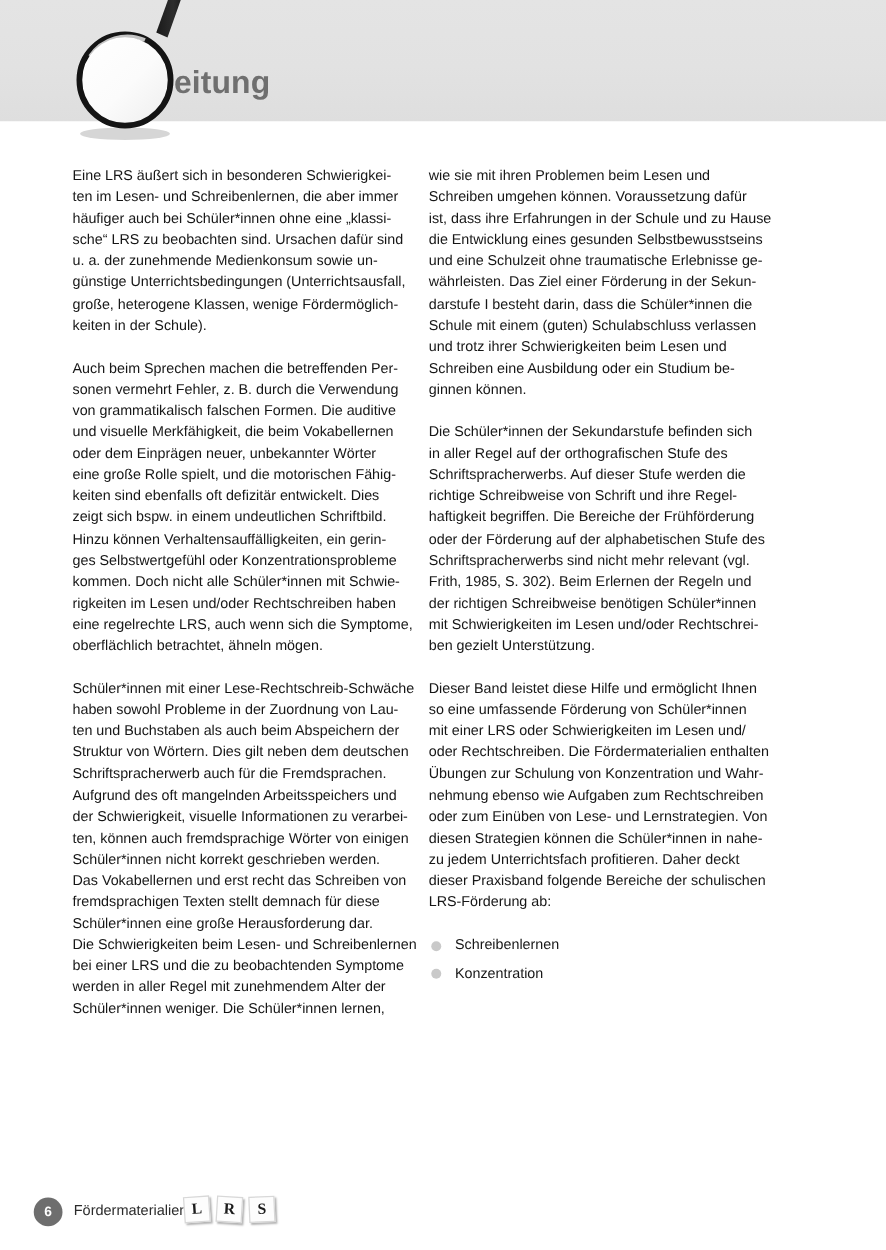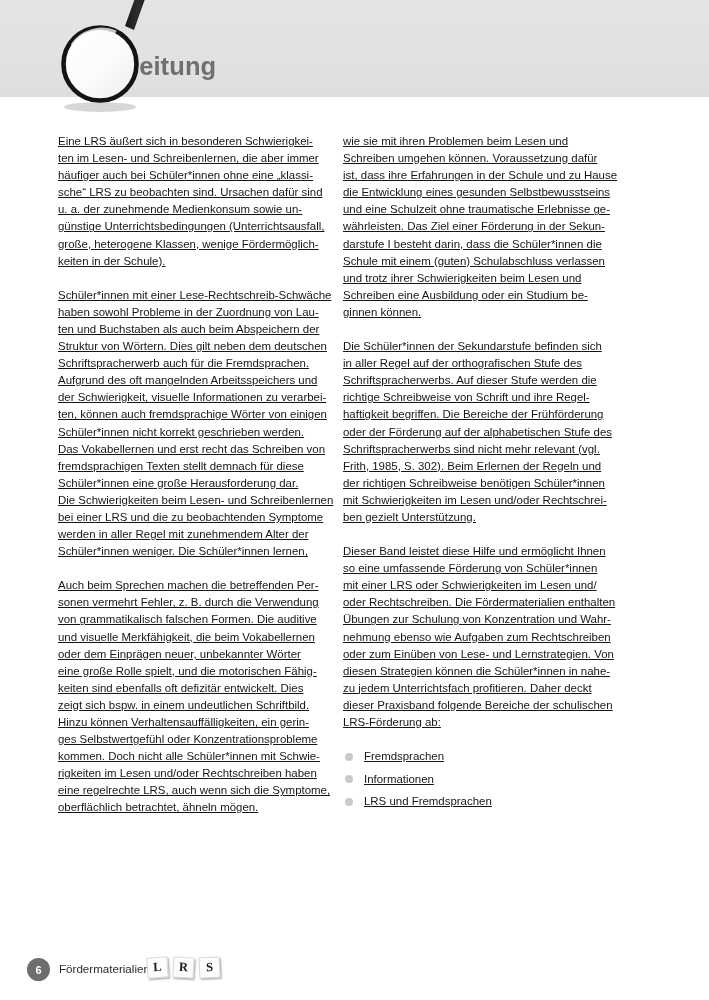--- a/index.html
+++ b/index.html
@@ -55,21 +55,20 @@
     width: 709px;
   }
   .col {
     position: absolute;
     top: 0;
     width: 280px;
     font-size: 11.45px;
     line-height: 17.1px;
     color: #161616;
     text-align: left;
-    text-decoration: underline;
   }
   .col-left  { left: 58px; }
   .col-right { left: 343px; }
 
   .col p {
     margin: 0 0 17px 0;
     white-space: pre-line;
   }
   .col p:last-child { margin-bottom: 0; }
 
@@ -184,50 +183,50 @@
 
   <div class="col col-left">
     <p>Eine LRS äußert sich in besonderen Schwierigkei-
 ten im Lesen- und Schreibenlernen, die aber immer
 häufiger auch bei Schüler*innen ohne eine „klassi-
 sche“ LRS zu beobachten sind. Ursachen dafür sind
 u. a. der zunehmende Medienkonsum sowie un-
 günstige Unterrichtsbedingungen (Unterrichtsausfall,
 große, heterogene Klassen, wenige Fördermöglich-
 keiten in der Schule).</p>
+    <p>Auch beim Sprechen machen die betreffenden Per-
+sonen vermehrt Fehler, z. B. durch die Verwendung
+von grammatikalisch falschen Formen. Die auditive
+und visuelle Merkfähigkeit, die beim Vokabellernen
+oder dem Einprägen neuer, unbekannter Wörter
+eine große Rolle spielt, und die motorischen Fähig-
+keiten sind ebenfalls oft defizitär entwickelt. Dies
+zeigt sich bspw. in einem undeutlichen Schriftbild.
+Hinzu können Verhaltensauffälligkeiten, ein gerin-
+ges Selbstwertgefühl oder Konzentrationsprobleme
+kommen. Doch nicht alle Schüler*innen mit Schwie-
+rigkeiten im Lesen und/oder Rechtschreiben haben
+eine regelrechte LRS, auch wenn sich die Symptome,
+oberflächlich betrachtet, ähneln mögen.</p>
     <p>Schüler*innen mit einer Lese-Rechtschreib-Schwäche
 haben sowohl Probleme in der Zuordnung von Lau-
 ten und Buchstaben als auch beim Abspeichern der
 Struktur von Wörtern. Dies gilt neben dem deutschen
 Schriftspracherwerb auch für die Fremdsprachen.
 Aufgrund des oft mangelnden Arbeitsspeichers und
 der Schwierigkeit, visuelle Informationen zu verarbei-
 ten, können auch fremdsprachige Wörter von einigen
 Schüler*innen nicht korrekt geschrieben werden.
 Das Vokabellernen und erst recht das Schreiben von
 fremdsprachigen Texten stellt demnach für diese
 Schüler*innen eine große Herausforderung dar.
 Die Schwierigkeiten beim Lesen- und Schreibenlernen
 bei einer LRS und die zu beobachtenden Symptome
 werden in aller Regel mit zunehmendem Alter der
 Schüler*innen weniger. Die Schüler*innen lernen,</p>
-    <p>Auch beim Sprechen machen die betreffenden Per-
-sonen vermehrt Fehler, z. B. durch die Verwendung
-von grammatikalisch falschen Formen. Die auditive
-und visuelle Merkfähigkeit, die beim Vokabellernen
-oder dem Einprägen neuer, unbekannter Wörter
-eine große Rolle spielt, und die motorischen Fähig-
-keiten sind ebenfalls oft defizitär entwickelt. Dies
-zeigt sich bspw. in einem undeutlichen Schriftbild.
-Hinzu können Verhaltensauffälligkeiten, ein gerin-
-ges Selbstwertgefühl oder Konzentrationsprobleme
-kommen. Doch nicht alle Schüler*innen mit Schwie-
-rigkeiten im Lesen und/oder Rechtschreiben haben
-eine regelrechte LRS, auch wenn sich die Symptome,
-oberflächlich betrachtet, ähneln mögen.</p>
   </div>
 
   <div class="col col-right">
     <p>wie sie mit ihren Problemen beim Lesen und
 Schreiben umgehen können. Voraussetzung dafür
 ist, dass ihre Erfahrungen in der Schule und zu Hause
 die Entwicklung eines gesunden Selbstbewusstseins
 und eine Schulzeit ohne traumatische Erlebnisse ge-
 währleisten. Das Ziel einer Förderung in der Sekun-
 darstufe I besteht darin, dass die Schüler*innen die
@@ -254,29 +253,25 @@
 nehmung ebenso wie Aufgaben zum Rechtschreiben
 oder zum Einüben von Lese- und Lernstrategien. Von
 diesen Strategien können die Schüler*innen in nahe-
 zu jedem Unterrichtsfach profitieren. Daher deckt
 dieser Praxisband folgende Bereiche der schulischen
 LRS-Förderung ab:</p>
 
     <ul class="bullet-list">
       <li>
         <span class="dot"></span>
-        <span>Fremdsprachen</span>
+        <span>Schreibenlernen</span>
       </li>
       <li>
         <span class="dot"></span>
-        <span>Informationen</span>
-      </li>
-      <li>
-        <span class="dot"></span>
-        <span>LRS und Fremdsprachen</span>
+        <span>Konzentration</span>
       </li>
     </ul>
   </div>
 
 </div>
 
 <div class="page-badge">6</div>
 
 <div class="footer-label">Fördermaterialien</div>
 

